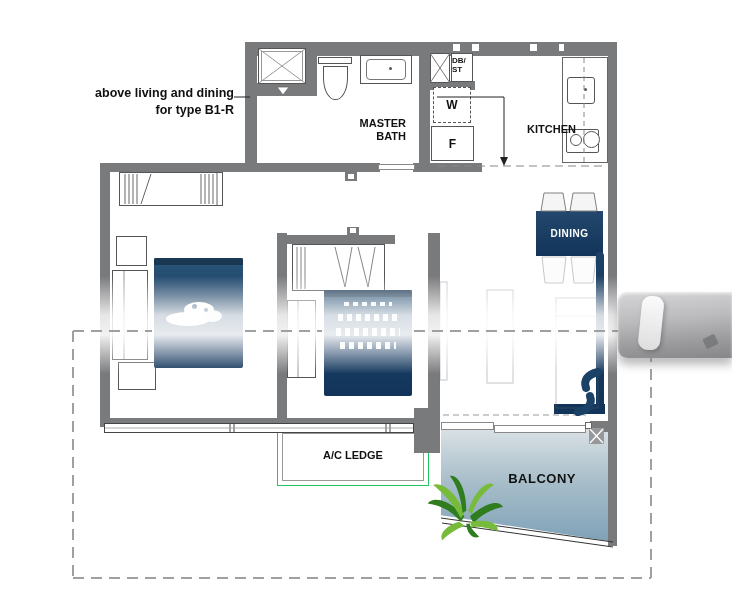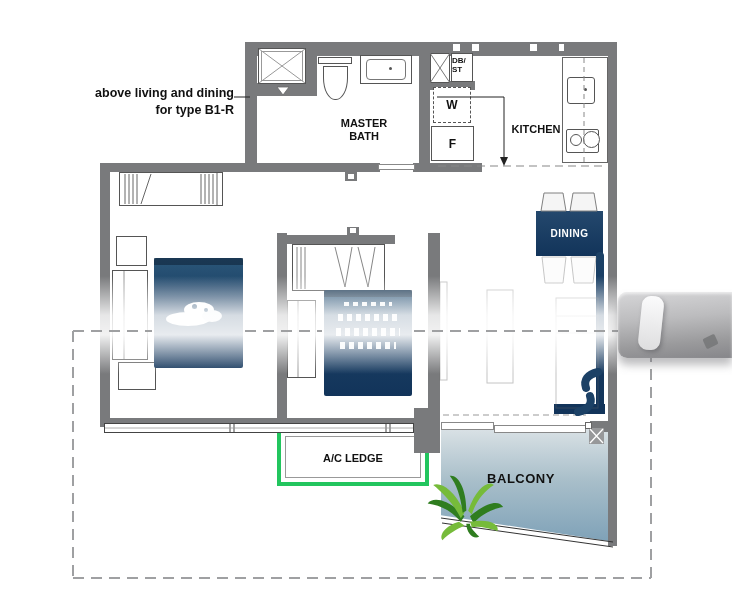--- a/index.html
+++ b/index.html
@@ -3,21 +3,21 @@
 <meta charset="utf-8">
 <style>
   html,body{margin:0;padding:0;background:#fff;}
   #stage{position:relative;width:732px;height:600px;overflow:hidden;background:#fff;
          font-family:"Liberation Sans",sans-serif;}
   #stage *{box-sizing:border-box;}
   .abs{position:absolute;}
   .wall{position:absolute;background:var(--wall,#797a7c);z-index:10;}
   .notch{position:absolute;background:#fff;z-index:11;}
   .fix{position:absolute;background:#fff;border:1px solid #555;z-index:12;}
-  .lbl{position:absolute;color:#111;font-weight:700;z-index:14;text-align:center;}
+  .lbl{position:absolute;color:#111;font-weight:700;z-index:14;text-align:right;}
   .navy{background:linear-gradient(180deg,#2b5779 0%,var(--navy,#1c4166) 35%,var(--navy_deep,#12345a) 100%);}
   svg.overlay{position:absolute;left:0;top:0;z-index:20;pointer-events:none;}
   svg.overlay.top{z-index:45;}
   #band{position:absolute;left:0;top:276px;width:732px;height:98px;z-index:40;pointer-events:none;
     background:linear-gradient(180deg,rgba(255,255,255,0) 0%,rgba(255,255,255,.82) 40%,rgba(255,255,255,.9) 60%,rgba(255,255,255,0) 100%);}
   #obj3d{position:absolute;left:618px;top:292px;width:114px;height:66px;z-index:60;}
   #obj3d .body{position:absolute;inset:0;border-radius:9px 0 0 9px;
     background:linear-gradient(175deg,#d6d6d8 0%,#bcbcbe 40%,#9a9a9c 75%,#86868a 100%);
     box-shadow:0 7px 9px rgba(125,125,130,.5), inset 0 2px 3px rgba(255,255,255,.6);}
   #obj3d .handle{position:absolute;left:22px;top:4px;width:22px;height:54px;border-radius:9px;
@@ -125,21 +125,21 @@
   </div>
 
   <div class="abs" style="left:104px;top:423px;width:310px;height:10px;background:#fff;border:1px solid #444;z-index:13;"></div>
 
   <div class="abs" style="left:536px;top:211px;width:67px;height:45px;z-index:12;background:linear-gradient(180deg,#24486d,var(--navy_deep,#16395d));display:flex;align-items:center;justify-content:center;">
     <span style="color:#fff;font-size:10px;font-weight:700;letter-spacing:.5px;">DINING</span>
   </div>
   <div class="abs" style="left:596px;top:252px;width:8px;height:161px;border-radius:4px;z-index:13;background:linear-gradient(180deg,var(--navy,#1c4166),var(--navy_deep,#12345a));"></div>
   <div class="abs" style="left:554px;top:404px;width:51px;height:10px;background:var(--navy_deep,#16395d);z-index:13;"></div>
 
-  <div class="abs" style="left:277px;top:428px;width:152px;height:58px;border:4px solid #22c55e;z-index:9;background:#fff;">
+  <div class="abs" style="left:277px;top:428px;width:152px;height:58px;border:1px solid #22c55e;z-index:9;background:#fff;">
     <div style="position:absolute;inset:4px;border:1px solid #999;"></div>
     <div style="position:absolute;left:0;top:20px;width:100%;text-align:center;font-size:11px;font-weight:700;color:#111;">A/C LEDGE</div>
   </div>
 
   <div id="balcony-fill"></div>
   <div class="lbl" style="left:466px;top:471px;width:110px;font-size:13px;letter-spacing:.5px;z-index:14;">BALCONY</div>
   <div class="abs" style="left:589px;top:428px;width:15px;height:16px;background:#97989a;z-index:12;"></div>
   <div class="thinrow" style="left:441px;top:422px;width:53px;height:8px;"></div>
   <div class="thinrow" style="left:494px;top:425px;width:92px;height:8px;"></div>
   <div class="thinrow" style="left:585px;top:422px;width:7px;height:7px;border-color:#666;"></div>

